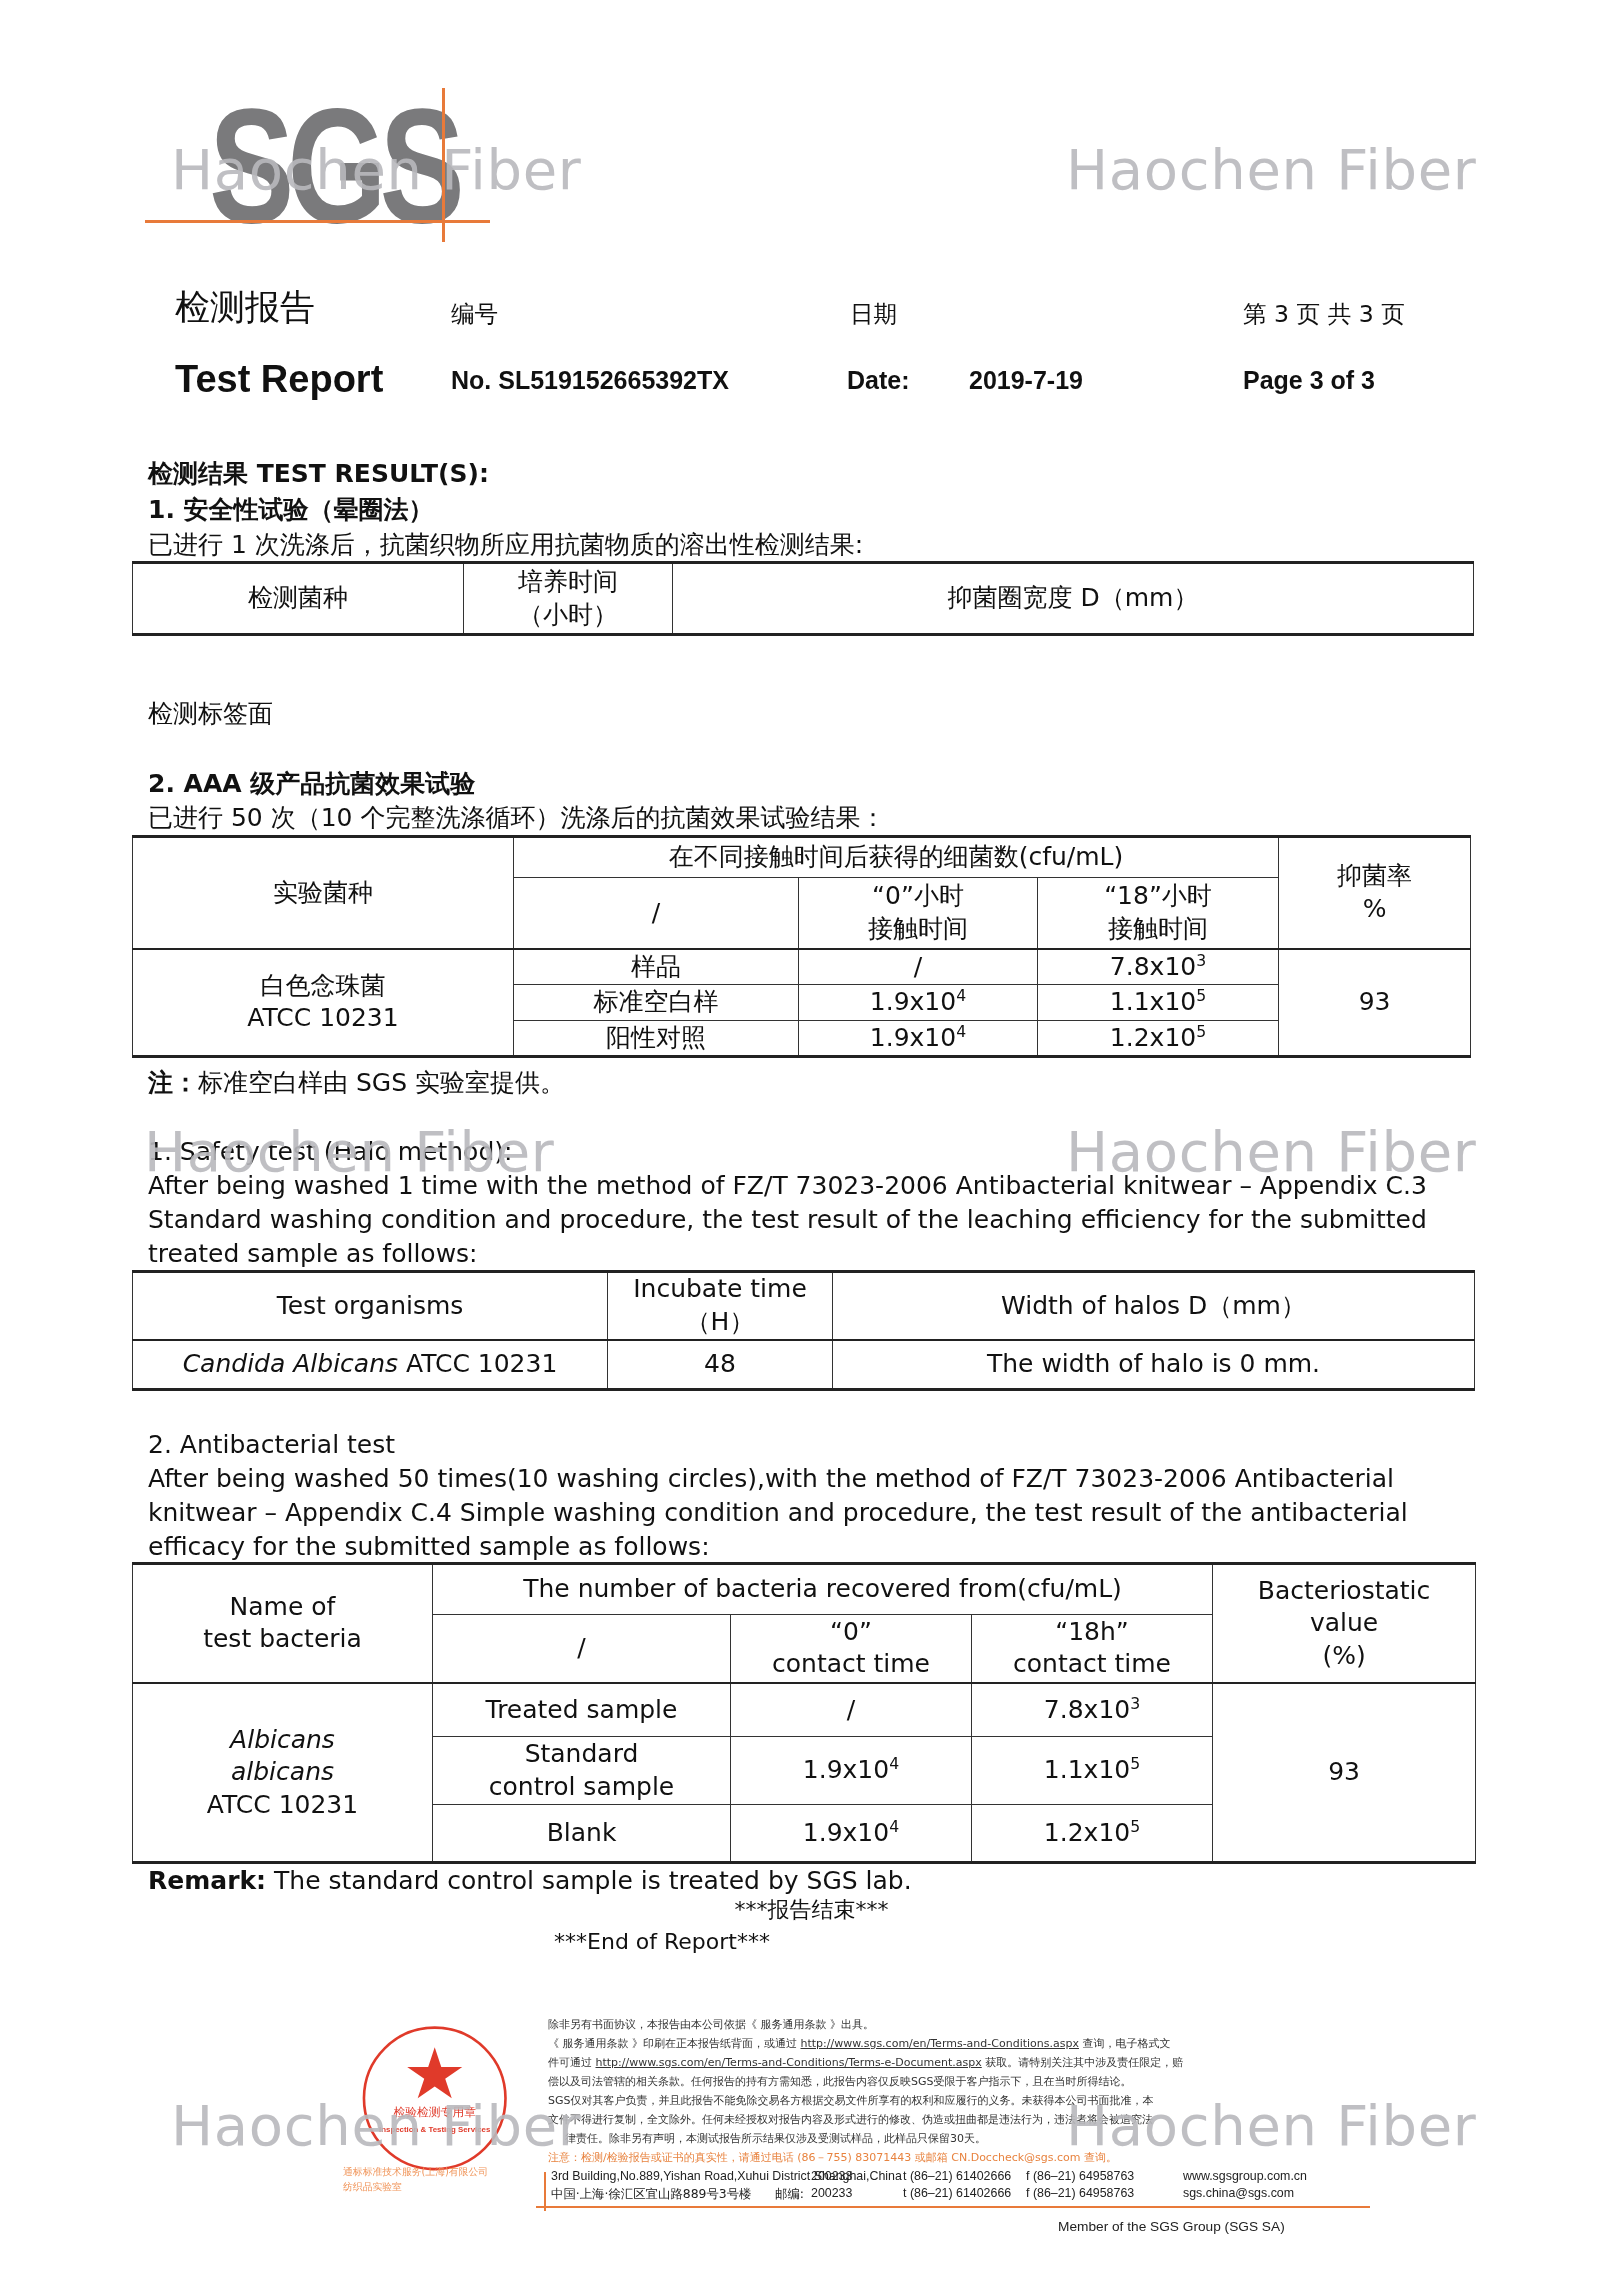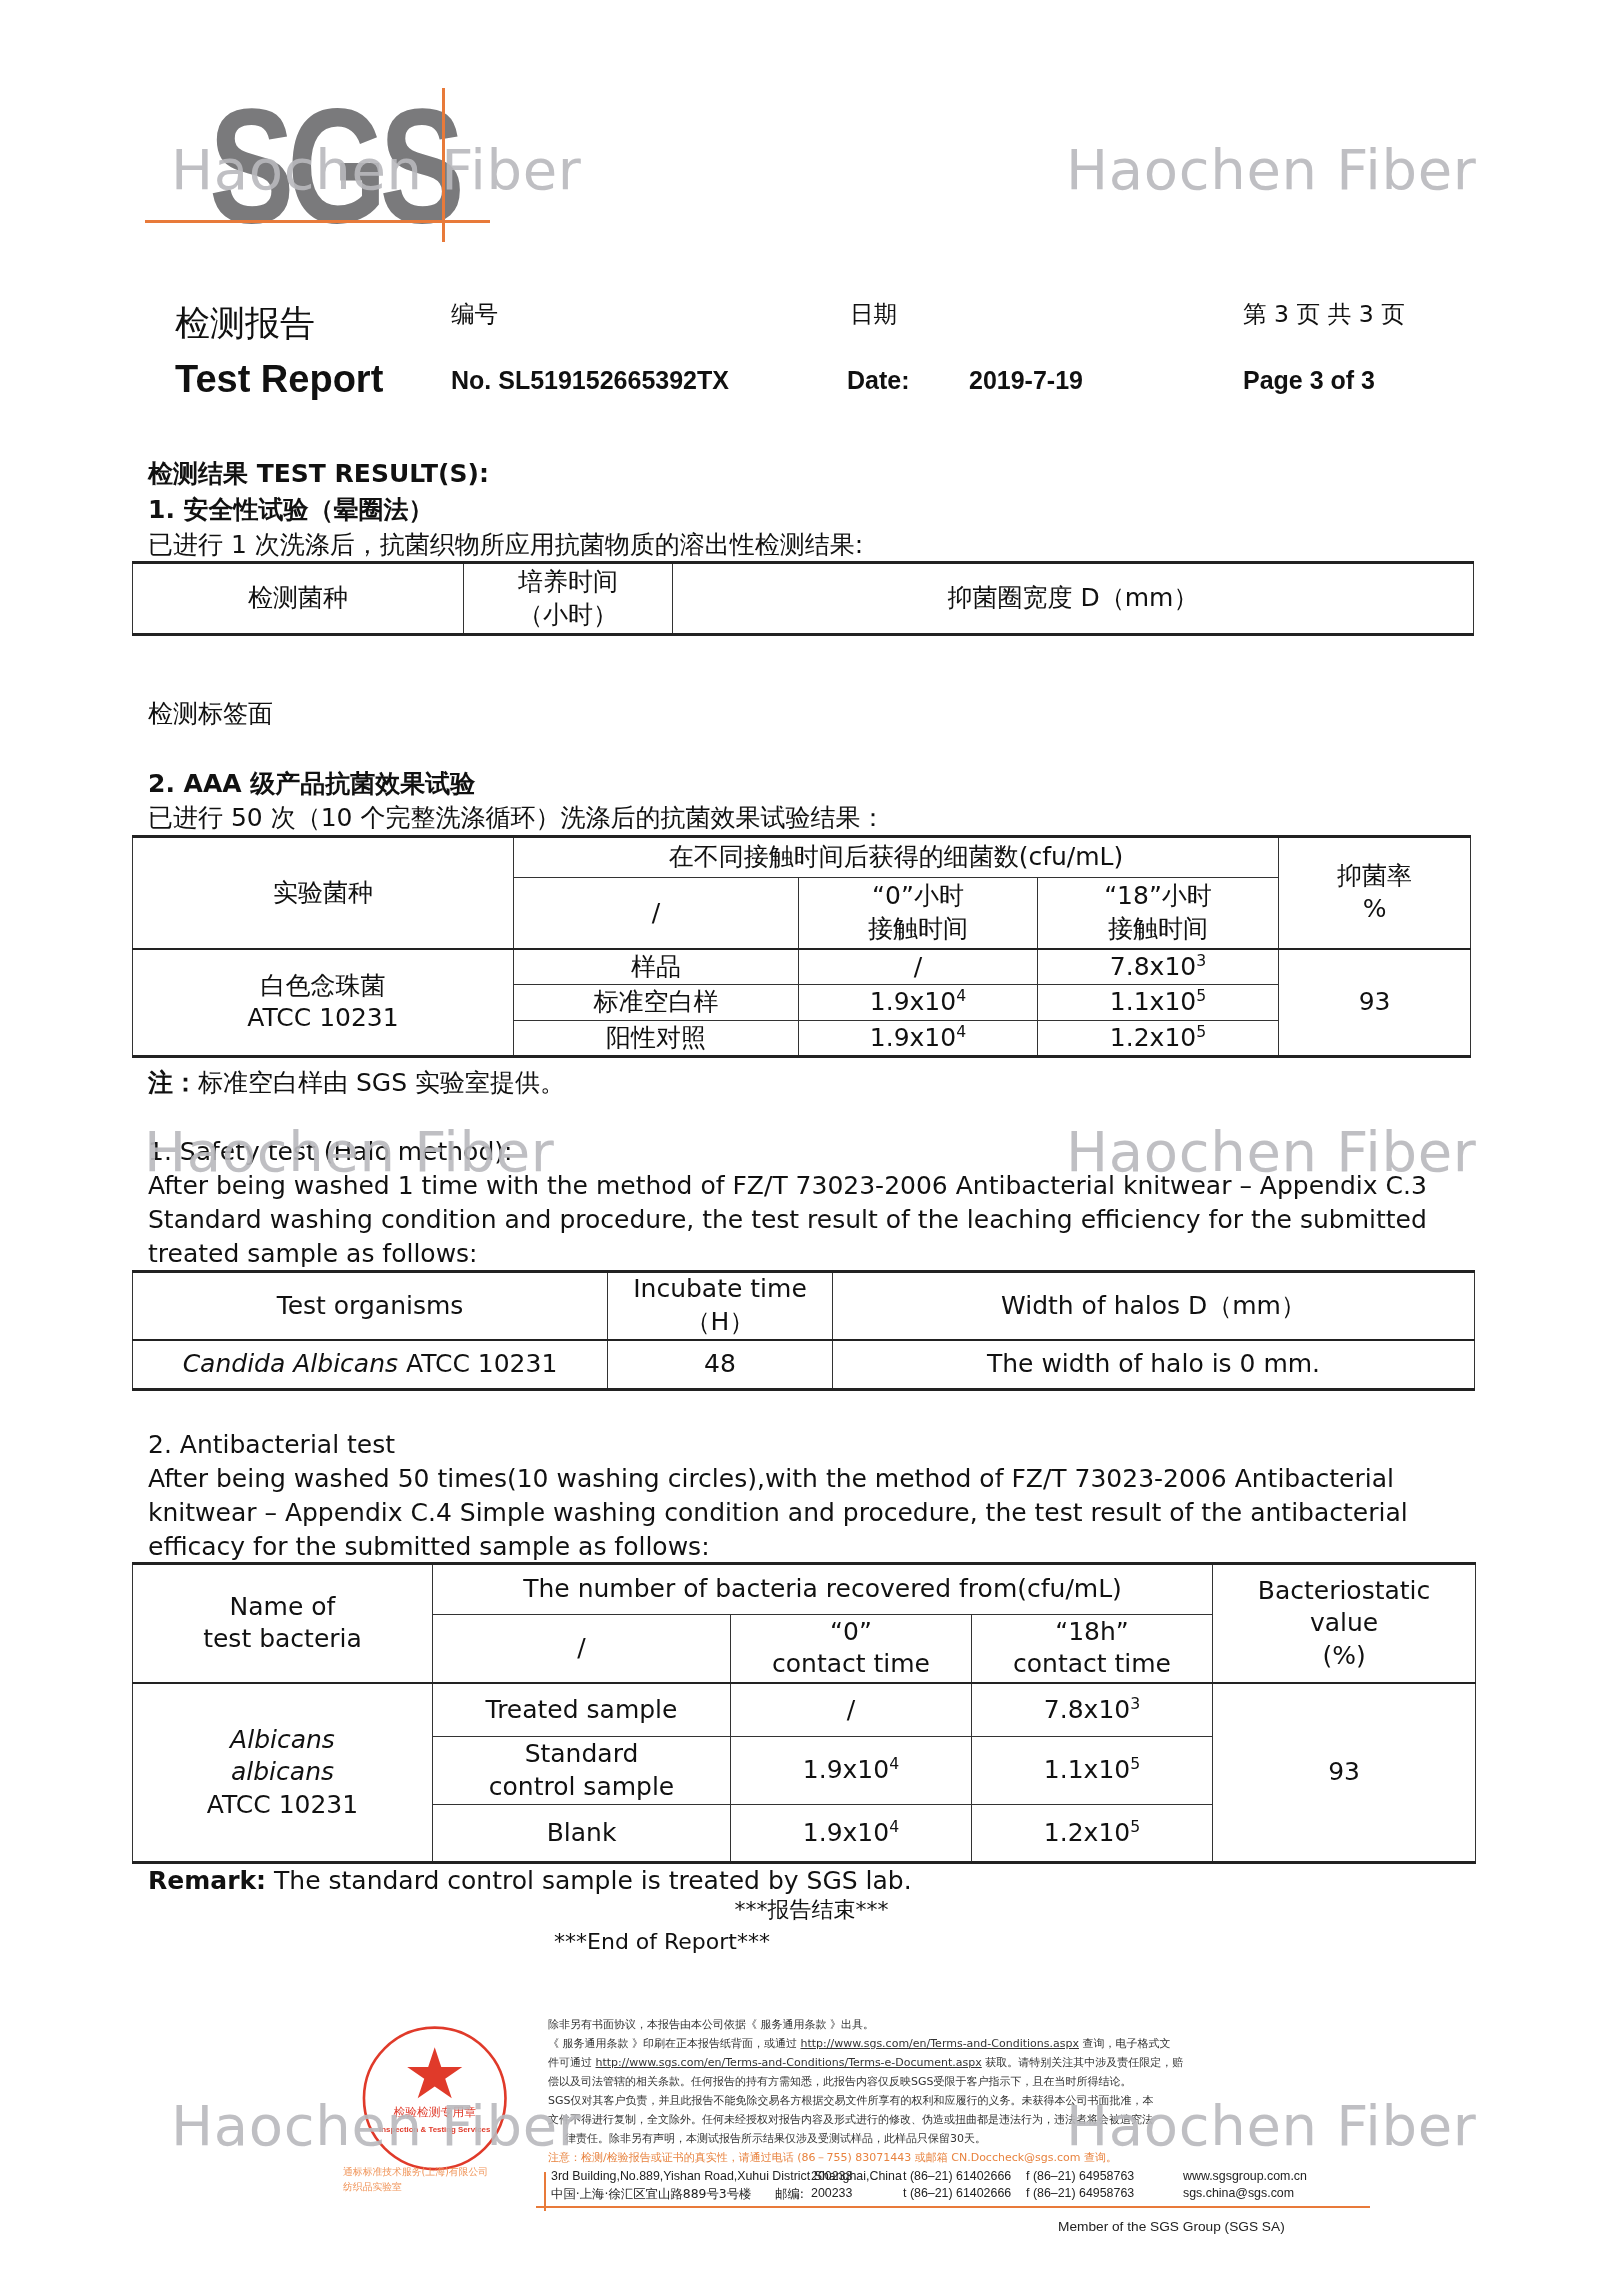--- a/index.html
+++ b/index.html
@@ -47,21 +47,21 @@
 <div class="wm" style="left:1066px; top:1119px;">Haochen Fiber</div>
 <div class="wm" style="left:171px; top:2093px;">Haochen Fiber</div>
 <div class="wm" style="left:1066px; top:2093px;">Haochen Fiber</div>
 
 <div class="sgs-logo">
   <div class="sgs-text">SGS</div>
   <div class="sgs-hline"></div>
   <div class="sgs-vline"></div>
 </div>
 
-<div class="abs hdr-cn hdr-big-cn" style="left:175px; top:300px;">检测报告</div>
+<div class="abs hdr-cn hdr-big-cn" style="left:175px; top:284px;">检测报告</div>
 <div class="abs hdr-cn hdr-mid-cn" style="left:451px; top:298px;">编号</div>
 <div class="abs hdr-cn hdr-mid-cn" style="left:850px; top:298px;">日期</div>
 <div class="abs hdr-cn hdr-mid-cn" style="left:1243px; top:298px;">第 3 页 共 3 页</div>
 
 <div class="abs hdr-big-en" style="left:175px; top:358px;">Test Report</div>
 <div class="abs hdr-mid" style="left:451px; top:366px;">No. SL519152665392TX</div>
 <div class="abs hdr-mid" style="left:847px; top:366px;">Date:</div>
 <div class="abs hdr-mid" style="left:969px; top:366px;">2019-7-19</div>
 <div class="abs hdr-mid" style="left:1243px; top:366px;">Page 3 of 3</div>
 

